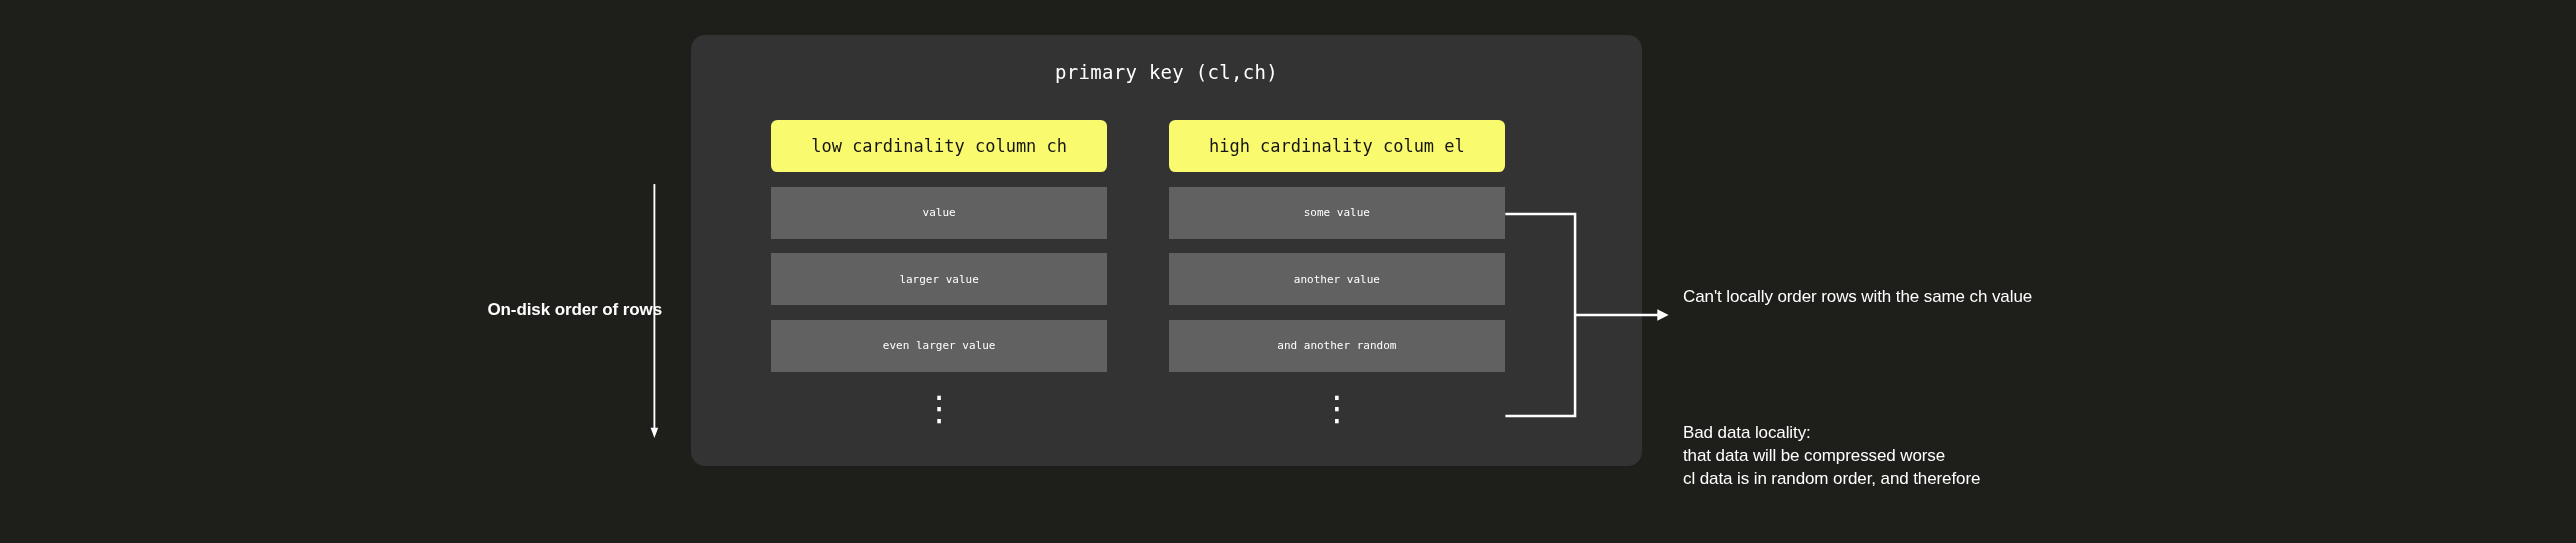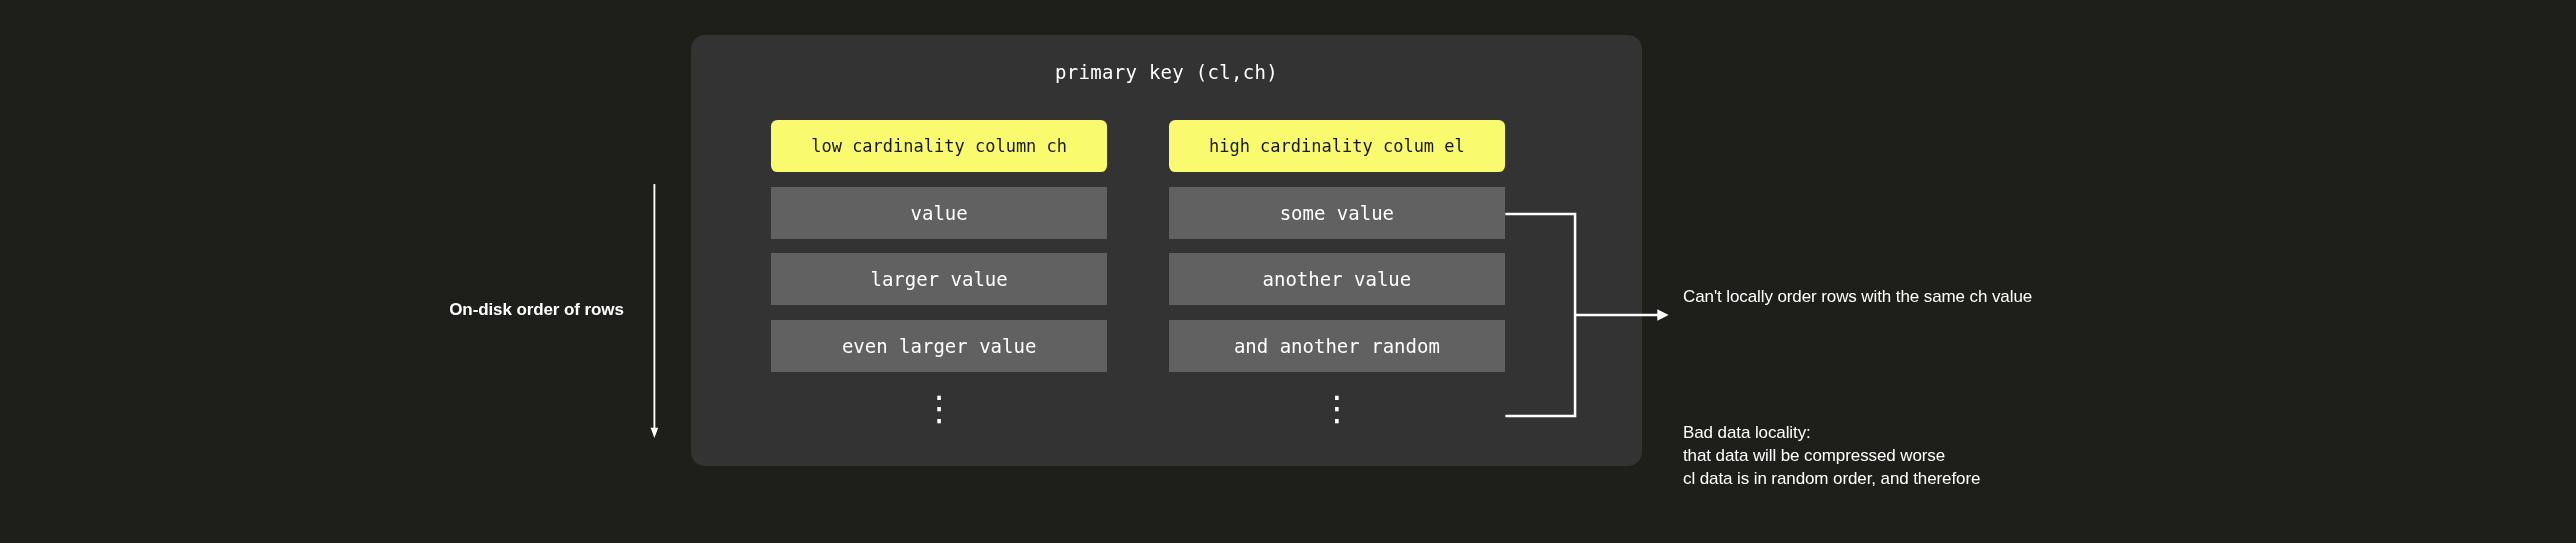--- a/index.html
+++ b/index.html
@@ -75,21 +75,21 @@
   }
 
   .cell {
     height: 52px;
     margin-top: 14.5px;
     background: #616161;
     display: flex;
     align-items: center;
     justify-content: center;
     font-family: "DejaVu Sans Mono", "Liberation Mono", monospace;
-    font-size: 19px;
+    font-size: 11px;
     color: #ffffff;
     white-space: nowrap;
     box-sizing: border-box;
   }
 
   .ellipsis {
     margin-top: 11.3px;
     height: 50px;
     display: flex;
     align-items: center;
@@ -99,21 +99,21 @@
     font-size: 34px;
     line-height: 1;
   }
 
   
   .left-label {
     position: absolute;
     left: 411px;
     top: 300px;
     width: 251px;
-    text-align: center;
+    text-align: right;
     font-size: 17px;
     font-weight: bold;
     color: #ffffff;
     white-space: nowrap;
     letter-spacing: -0.1px;
   }
   .left-arrow {
     position: absolute;
     left: 650px;
     top: 184px;

